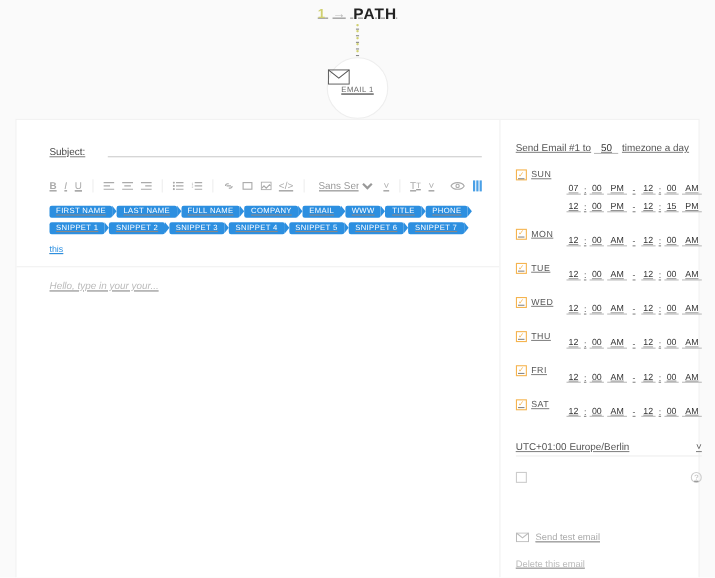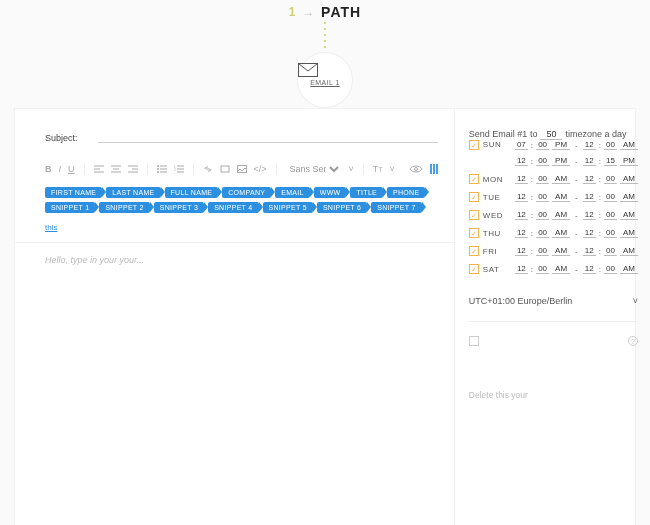--- a/index.html
+++ b/index.html
@@ -1,17 +1,17 @@
 <!DOCTYPE html>
 <html><head>
 <meta charset="utf-8">
 <style>
   *{box-sizing:border-box;margin:0;padding:0;}
   body{font-family:Arial,Helvetica,sans-serif;background:#fafafa;font-size:10px;color:#888;}
-  .stage{width:650px;height:525px;margin:0;background:#fafafa;position:relative;overflow:hidden;}
+  .stage{width:650px;height:525px;margin:0;background:#fafafa;position:relative;overflow:hidden;text-decoration:underline;}
   .path-head{text-align:center;padding-top:4px;}
   .path-head .num{color:#d0d070;font-weight:bold;font-size:12px;vertical-align:middle;}
   .path-head .arrow{color:#bbb;font-size:12px;margin:0 4px;vertical-align:middle;}
   .path-head .title{font-weight:900;font-size:14px;letter-spacing:1px;color:#222;vertical-align:middle;}
   .dots{text-align:center;line-height:6px;color:#d0d070;font-size:8px;letter-spacing:0;}
   .dots span{display:block;}
   .mail-pill{width:56px;height:56px;border-radius:50%;background:#fff;border:1px solid #eee;margin:2px auto 0;position:relative;text-align:center;}
   .mail-pill svg{margin-top:10px;}
   .mail-pill .lbl{font-size:7px;letter-spacing:0.4px;color:#666;text-decoration:underline;display:block;margin-top:2px;}
   .card{background:#fff;border:1px solid #f1f1f1;margin:0 14px;height:434px;display:flex;}
@@ -26,34 +26,34 @@
   .toolbar .font{border:none;background:transparent;font-size:9px;color:#999;width:56px;}
   .toolbar .eye{color:#aaa;}
   .toolbar .bars{display:inline-flex;gap:1px;}
   .toolbar .bars span{width:2px;height:10px;background:#4aa0e6;display:inline-block;}
   .tags{display:flex;flex-wrap:wrap;gap:4px;margin-bottom:8px;}
   .tag{background:#2c8fe0;color:#fff;font-size:7px;letter-spacing:0.3px;padding:2px 6px;border-radius:2px;position:relative;white-space:nowrap;}
   .tag::after{content:"";position:absolute;right:-4px;top:0;border-top:5px solid transparent;border-bottom:5px solid transparent;border-left:4px solid #2c8fe0;}
   .more{color:#2c8fe0;text-decoration:underline;font-size:8px;}
   .divider{height:1px;background:#f1f1f1;margin:10px -16px 12px -30px;}
   .placeholder{color:#bbb;font-size:9px;font-style:italic;}
-  .send-line{font-size:9px;color:#555;display:flex;align-items:baseline;gap:3px;flex-wrap:wrap;}
+  .send-line{font-size:9px;color:#555;margin-bottom:14px;display:flex;align-items:baseline;gap:3px;flex-wrap:wrap;}
   .send-line .num-in{width:22px;border:none;border-bottom:1px solid #bbb;text-align:center;font-size:9px;color:#333;background:transparent;}
   .sched{display:flex;flex-direction:column;gap:8px;font-size:8px;}
   .sched-row{display:flex;align-items:center;gap:4px;}
   .sched-row.top{align-items:flex-start;}
   .ck{width:10px;height:10px;border:1px solid #f5b44f;display:inline-flex;align-items:center;justify-content:center;color:#f5b44f;font-size:7px;line-height:1;flex-shrink:0;}
   .day{width:28px;color:#555;letter-spacing:0.5px;flex-shrink:0;}
-  .time-col{display:flex;flex-direction:column;gap:6px;}
+  .time-col{display:flex;flex-direction:column;gap:6px;margin-top:13px;}
   .time-pair{display:flex;align-items:center;gap:3px;}
   .tf{width:13px;border:none;border-bottom:1px solid #bbb;text-align:center;font-size:8px;color:#333;background:transparent;padding:0;}
   .ampm{width:18px;border:none;border-bottom:1px solid #bbb;text-align:center;font-size:8px;color:#333;background:transparent;}
   .colon{color:#555;}
   .dash{color:#555;margin:0 2px;}
-  .tz-row{margin-top:22px;display:flex;align-items:center;justify-content:space-between;border-bottom:1px solid #eee;padding-bottom:15px;}
+  .tz-row{margin-top:22px;display:flex;align-items:center;justify-content:space-between;border-bottom:1px solid #eee;padding-bottom:3px;}
   .tz-row span{font-size:9px;color:#555;}
   .chev{color:#e66;font-size:10px;}
   .use-tz{display:flex;align-items:center;gap:8px;margin-top:14px;font-size:8.5px;color:#666;}
   .use-tz .box{width:10px;height:10px;border:1px solid #ccc;flex-shrink:0;}
   .use-tz .q{width:10px;height:10px;border:1px solid #ccc;border-radius:50%;font-size:7px;color:#bbb;display:inline-flex;align-items:center;justify-content:center;margin-left:auto;}
   .actions{margin-top:44px;display:flex;flex-direction:column;gap:14px;font-size:8.5px;}
   .actions .act{color:#aaa;text-decoration:underline;display:flex;align-items:center;gap:6px;}
   .actions .act.del{text-decoration:none;color:#bbb;}
   svg{display:block;}
 </style>
@@ -340,19 +340,26 @@
         <span>UTC+01:00 Europe/Berlin</span>
         <span class="chev">˅</span>
       </div>
 
       <div class="use-tz">
         <span class="box"></span>
         <span class="q">?</span>
       </div>
 
       <div class="actions">
+        <a href="#" class="act">
+          <svg width="12" height="9">
+              <rect x="0.5" y="0.5" width="11" height="8" stroke="#bbb" fill="none"></rect>
+              <path d="M0.5 0.5L6 5 11.5 0.5" stroke="#bbb" fill="none"></path>
+            </svg>
+          <span>Send test email</span>
+        </a>
         <a href="#" class="act del">
-          <span>Delete this your</span>
+          <span>Delete this email</span>
         </a>
       </div>
     </div>
   </div>
 </div>
 
 </body></html>

